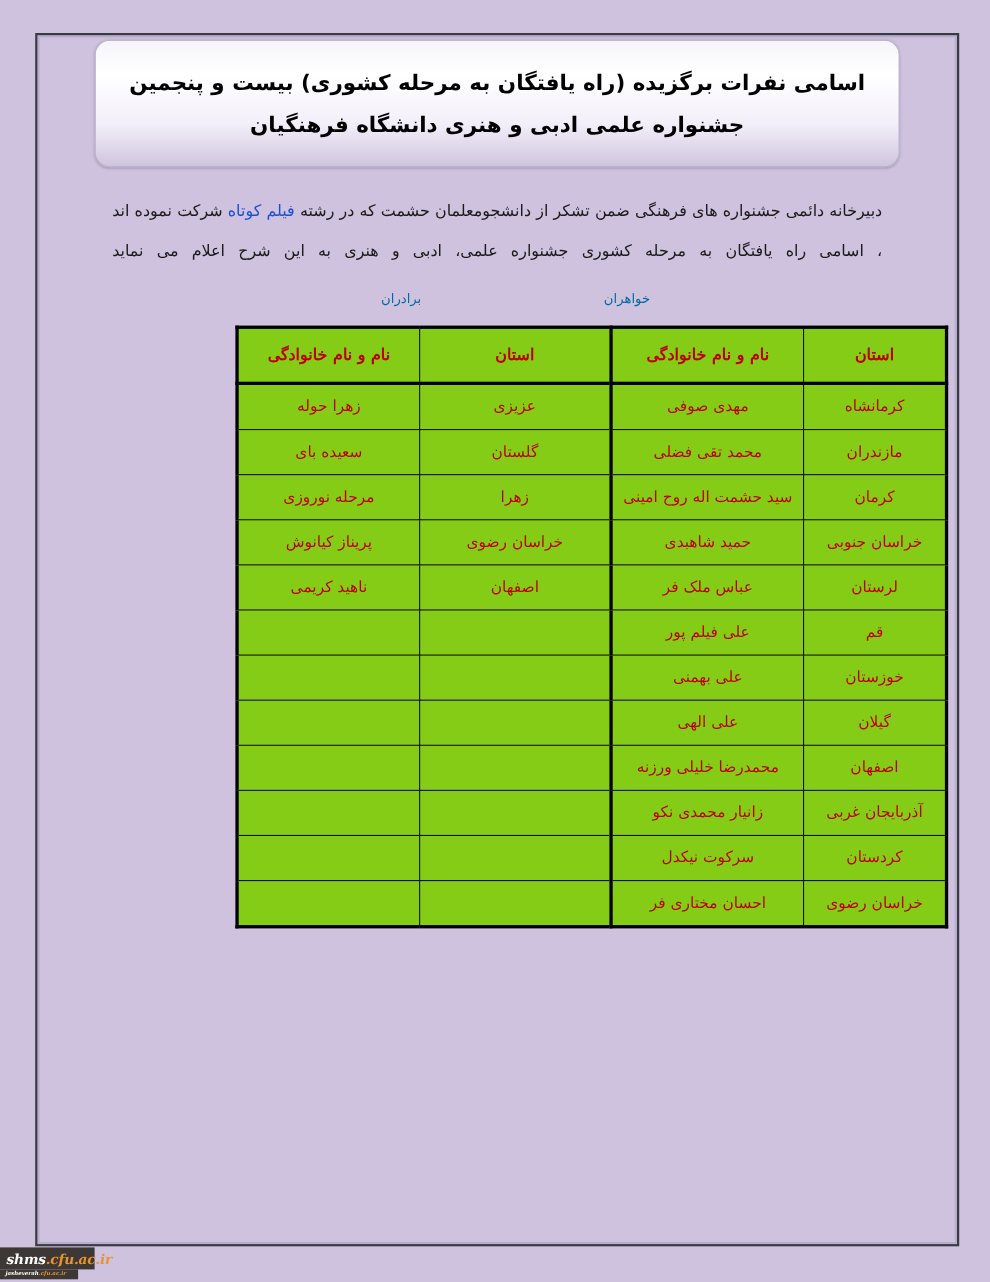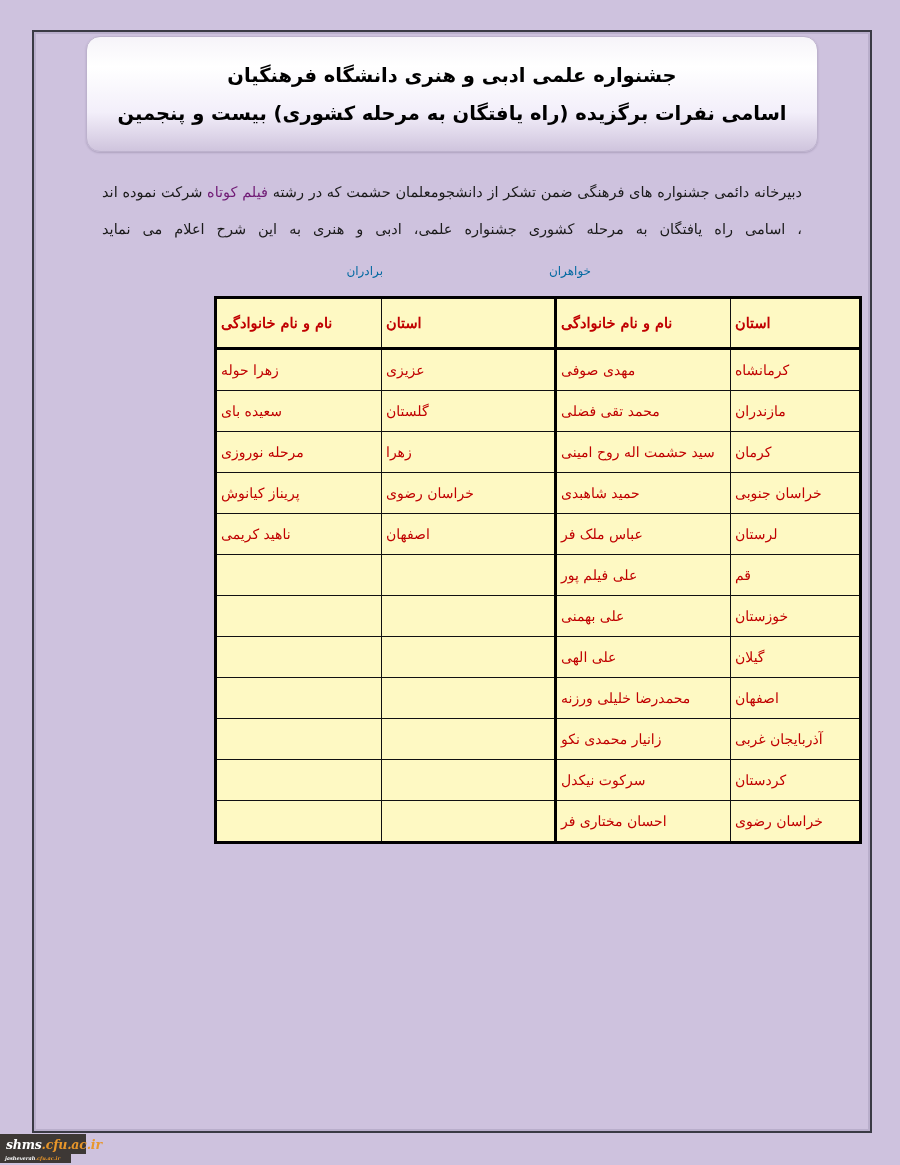--- a/index.html
+++ b/index.html
@@ -79,21 +79,21 @@
     margin: 22px 70px 0 70px;
     direction: rtl;
     text-align: justify;
     text-align-last: justify;
     color: #1a1a1a;
     font-family: "DejaVu Serif", "Liberation Serif", serif;
     font-size: 14.5px;
     line-height: 2.55;
   }
   .intro .hl {
-    color: #701a75;
+    color: #1d4ed8;
   }
 
   
   .group-captions {
     position: relative;
     height: 26px;
     margin: 16px 0 6px 0;
   }
   .group-caption {
     position: absolute;
@@ -118,23 +118,23 @@
     border: 3px solid #000000;
   }
   table.results col.c-name  { width: 166px; }
   table.results col.c-prov  { width: 174px; }
   table.results col.c-name2 { width: 175px; }
   table.results col.c-prov2 { width: 130px; }
 
   table.results th,
   table.results td {
     border: 1px solid #111111;
-    background: #fef9c3;
+    background: #84cc16;
     height: 36px;
-    text-align: left;
+    text-align: center;
     vertical-align: middle;
     padding: 2px 4px;
     color: #c00000;
     font-family: "DejaVu Serif", "Liberation Serif", serif;
     font-size: 14px;
     direction: rtl;
   }
   table.results th {
     height: 44px;
     font-weight: bold;
@@ -197,22 +197,22 @@
   .watermark .sub .wm-b { color: #e8962a; }
 </style>
 </head>
 <body>
 
 <div class="page-frame"></div>
 
 <div class="page-inner">
 
   <div class="title-panel">
+    <div class="title-line">اسامی نفرات برگزیده (راه یافتگان به  مرحله کشوری) بیست و پنجمین</div>
     <div class="title-line">جشنواره علمی ادبی و هنری دانشگاه فرهنگیان</div>
-    <div class="title-line">اسامی نفرات برگزیده (راه یافتگان به  مرحله کشوری) بیست و پنجمین</div>
   </div>
 
 
   <p class="intro">
     <span>دبیرخانه دائمی جشنواره های فرهنگی ضمن تشکر از دانشجومعلمان حشمت که در رشته</span>
     <span class="hl">فیلم کوتاه</span>
     <span>شرکت نموده اند ، اسامی راه یافتگان به مرحله کشوری جشنواره علمی، ادبی و هنری به این شرح اعلام می نماید</span>
   </p>
 
   <div class="group-captions">

